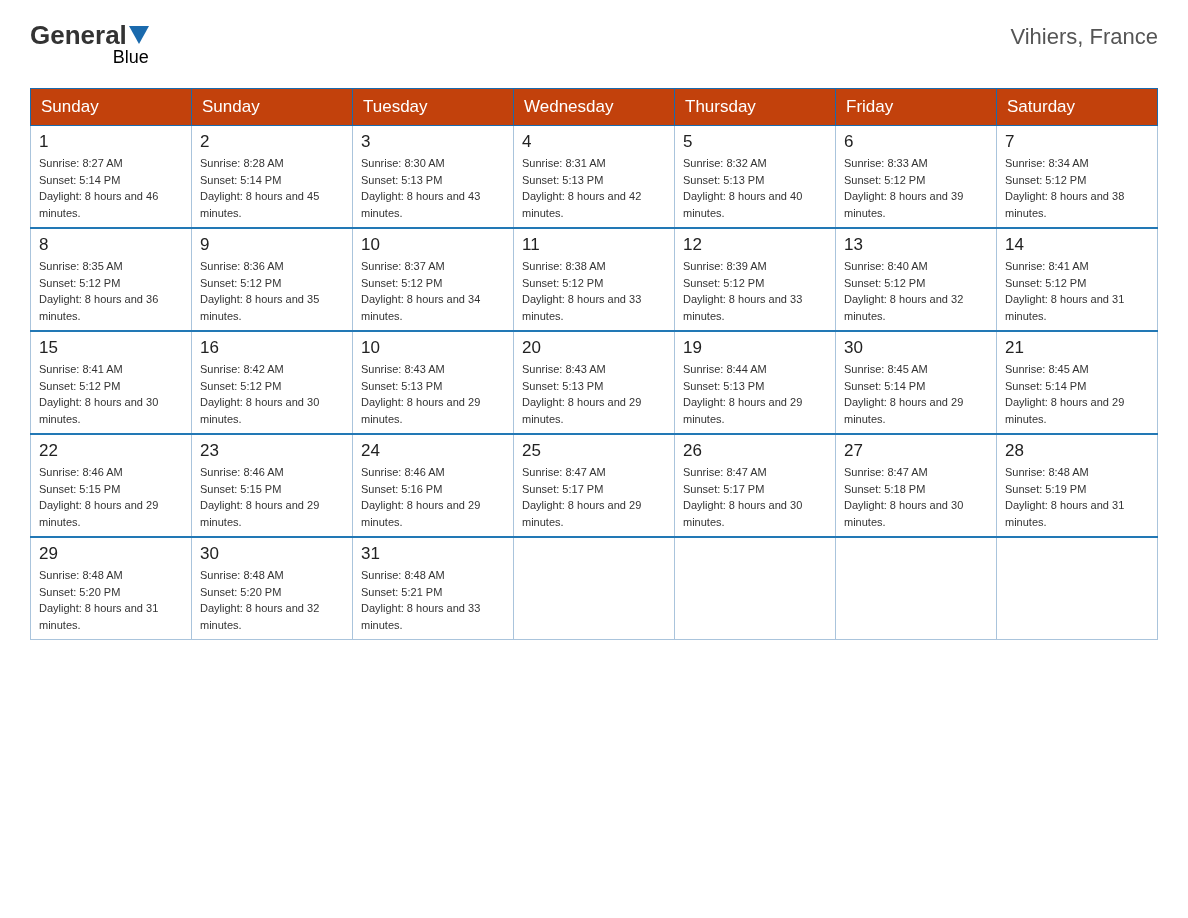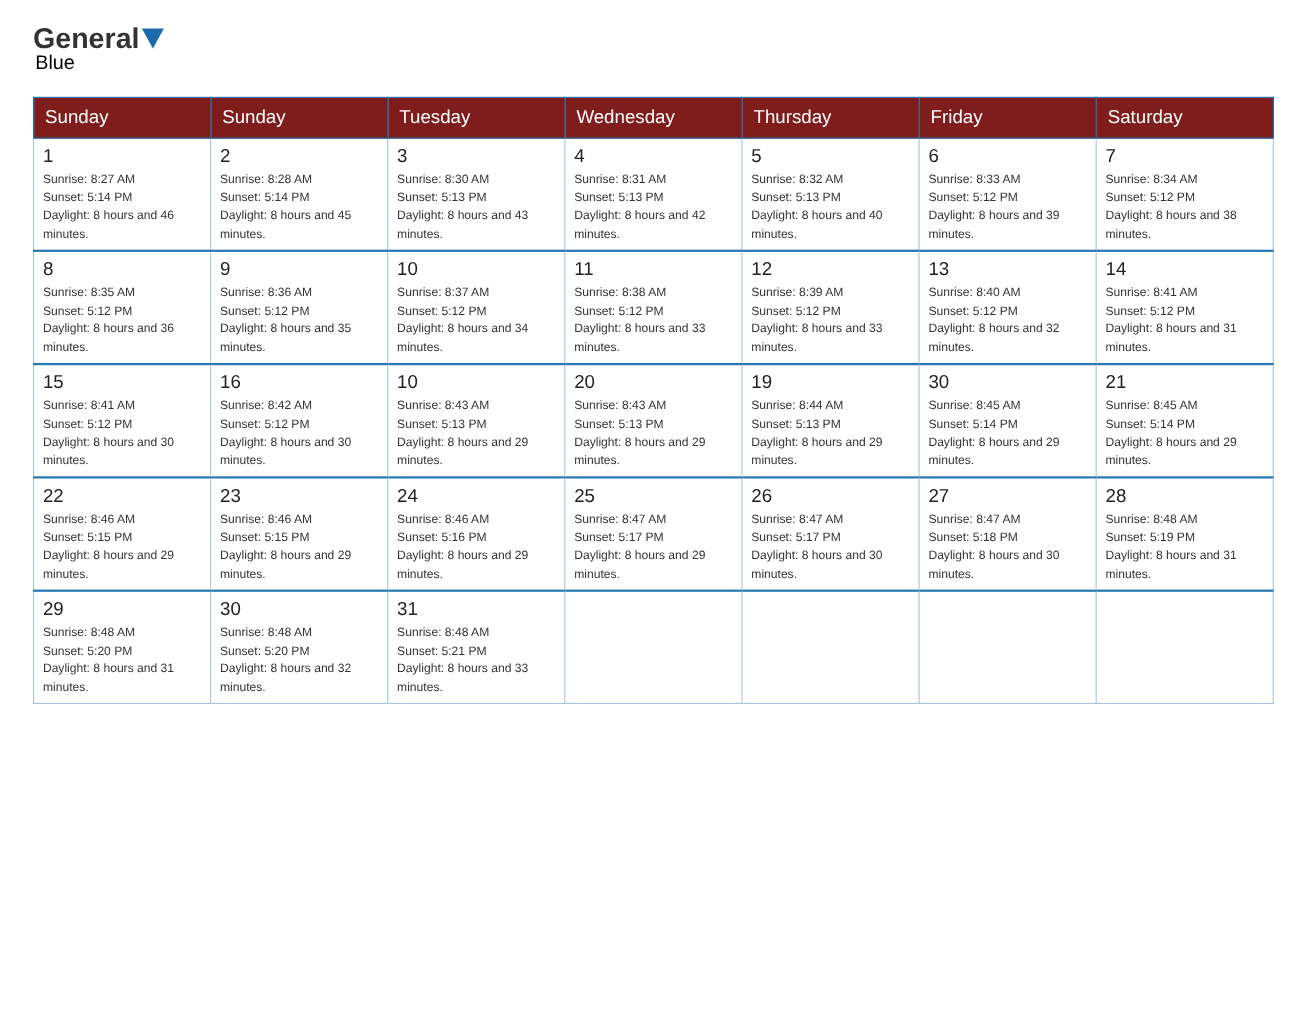--- a/index.html
+++ b/index.html
@@ -12,21 +12,21 @@
     }
     .header {
       display: flex;
       justify-content: space-between;
       align-items: flex-start;
       margin-bottom: 20px;
     }
     .logo {
       display: flex;
       flex-direction: column;
-      align-items: flex-start;
+      align-items: flex-end;
     }
     .logo-text {
       display: flex;
       align-items: center;
       font-size: 26px;
       font-weight: bold;
       color: #333;
     }
     .logo-general { color: #333; }
     .logo-triangle {
@@ -58,21 +58,21 @@
       font-size: 22px;
       color: #555;
       margin-top: 4px;
     }
     .calendar {
       width: 100%;
       border-collapse: collapse;
       border: 1px solid #2278b5;
     }
     .calendar th {
-      background-color: #7f1d1d;
+      background-color: #c2410c;
       color: #fff;
       font-size: 17px;
       font-weight: normal;
       padding: 8px 10px;
       text-align: left;
       border: 1px solid #1a6aad;
       margin-left: 44px;
     }
     .calendar td {
       vertical-align: top;
@@ -107,20 +107,21 @@
 
 <div class="header">
   <div class="logo">
     <div class="logo-text">
       <span class="logo-general">General</span>
       <span class="logo-triangle"></span>
     </div>
     <div class="logo-underline">Blue</div>
   </div>
   <div class="title-area">
+    <div class="location-title">Vihiers, France</div>
   </div>
 </div>
 
 <table class="calendar">
   <thead>
     <tr>
     <th>Sunday</th>
         <th>Sunday</th>
         <th>Tuesday</th>
         <th>Wednesday</th>

